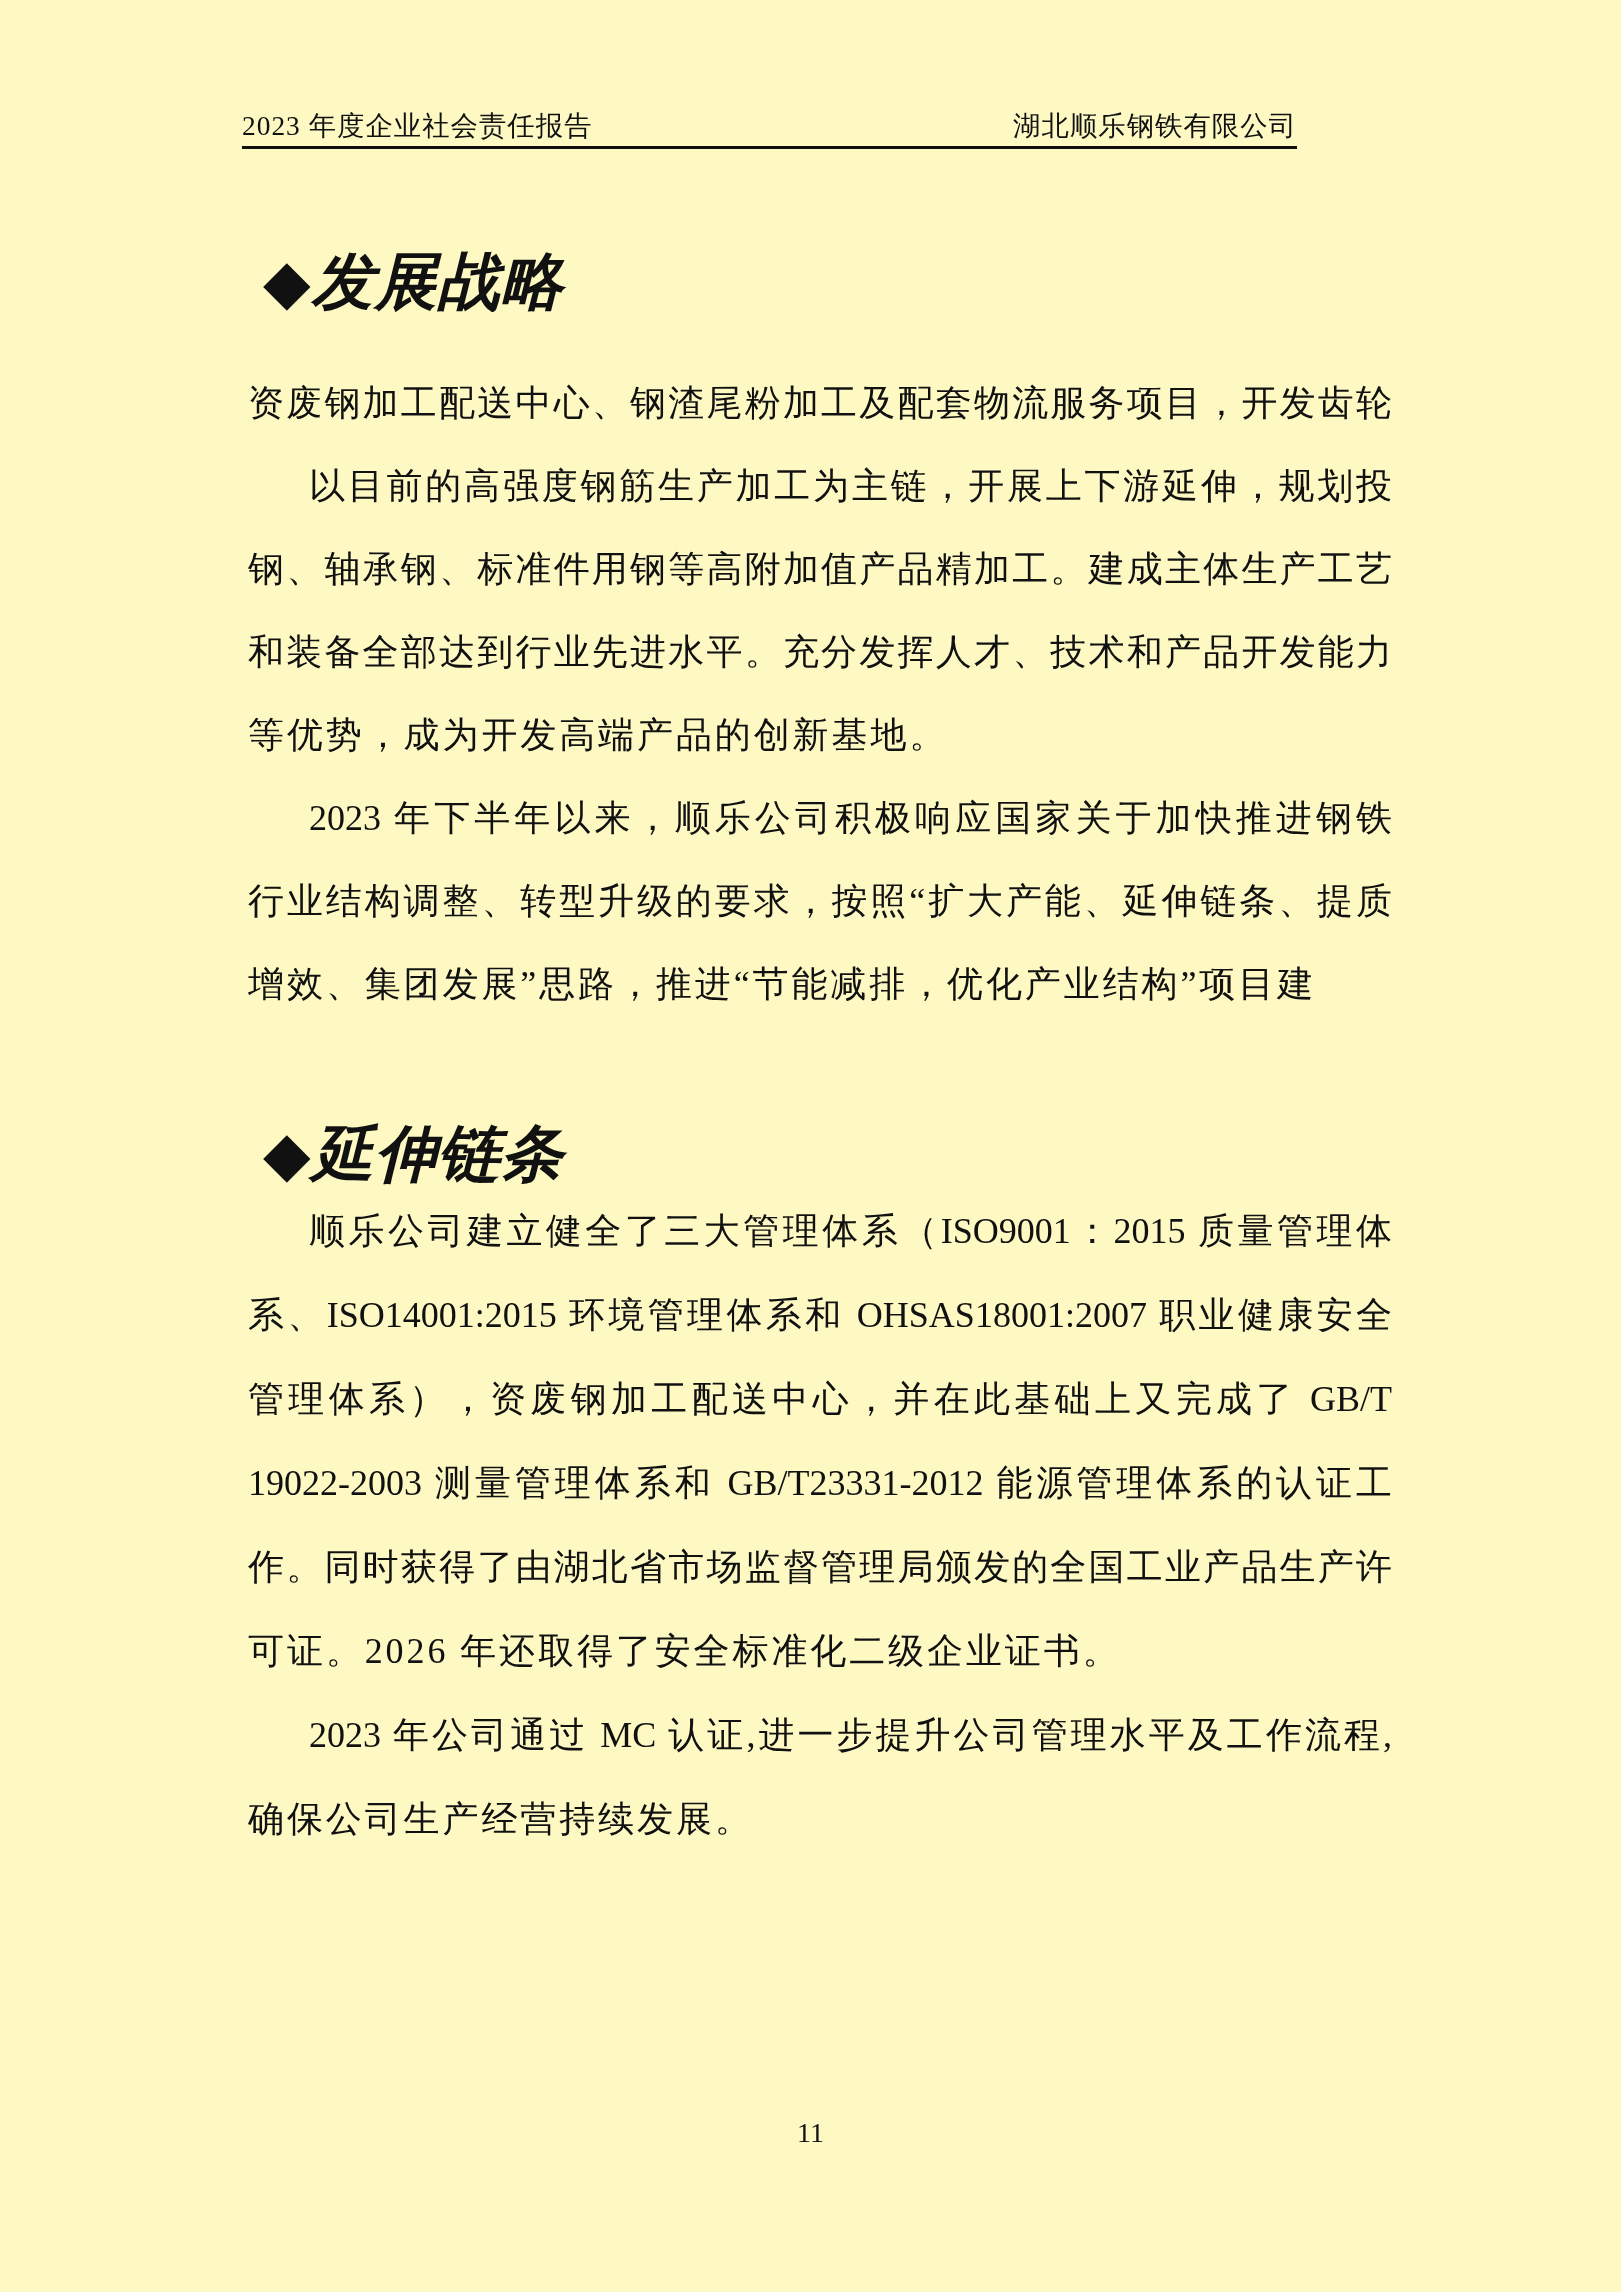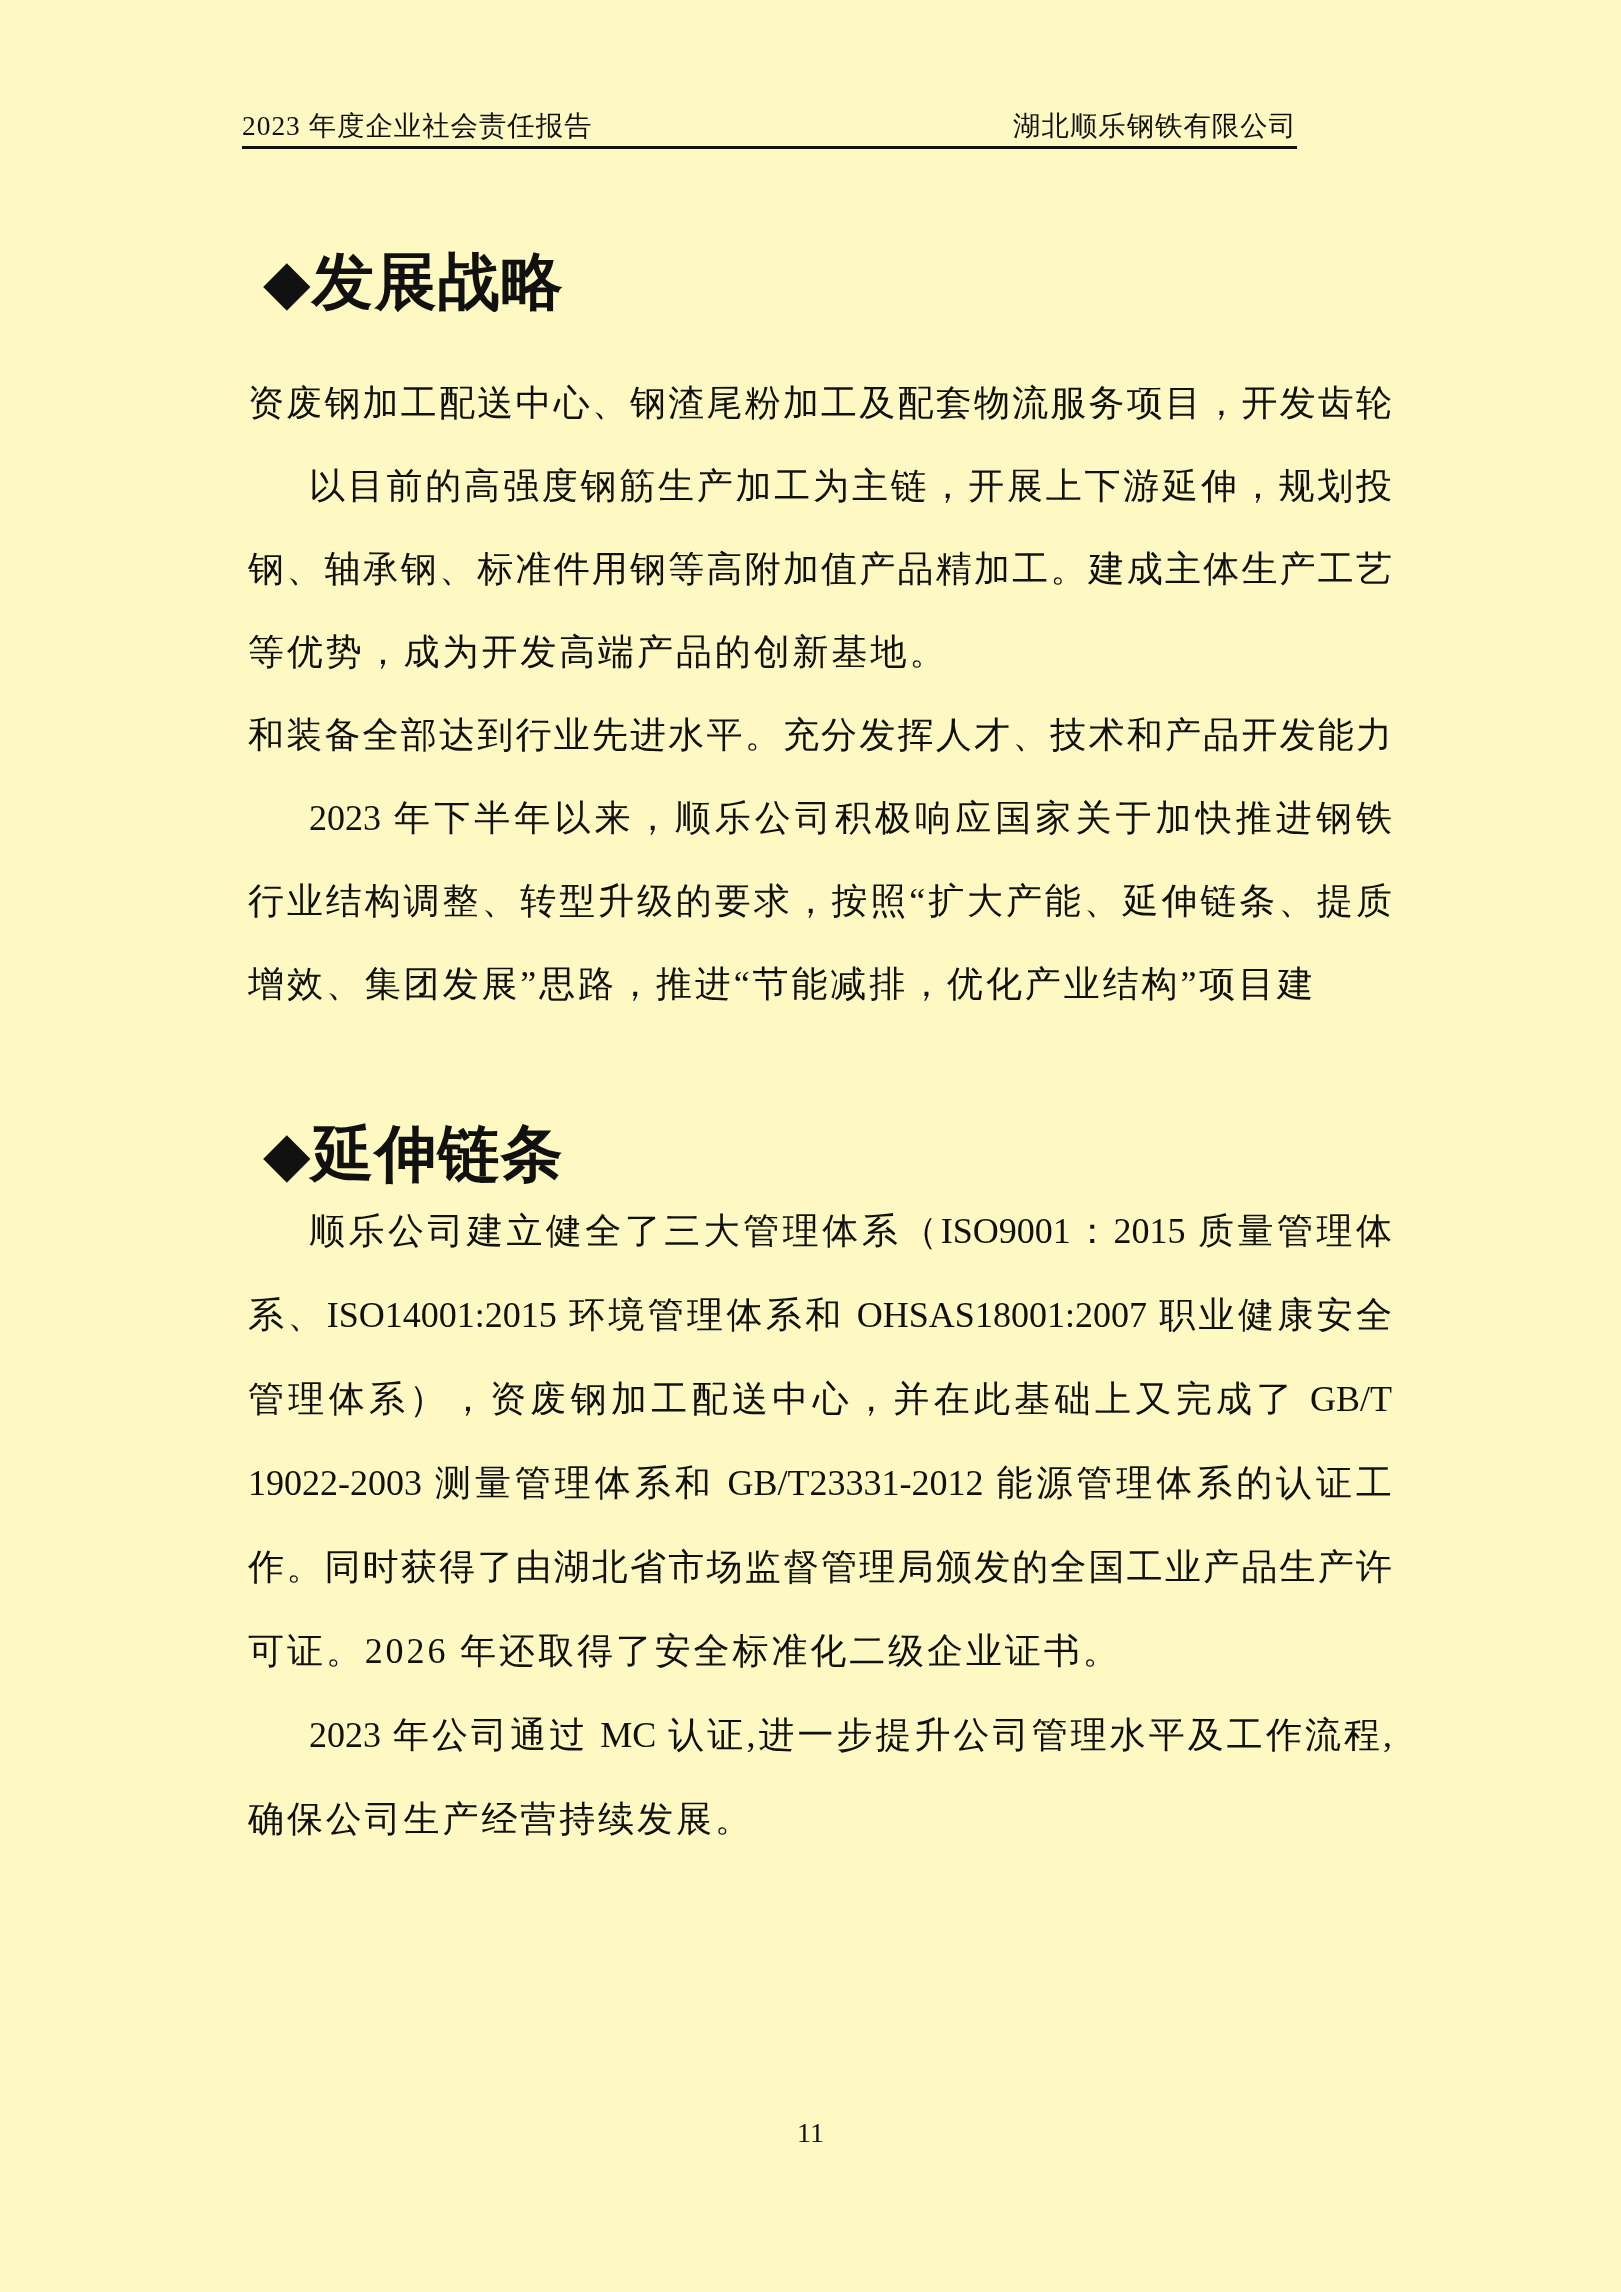--- a/index.html
+++ b/index.html
@@ -31,20 +31,21 @@
 
   
   .section-heading {
     position: absolute;
     left: 263px;
     font-size: 62px;
     font-weight: 700;
     line-height: 69px;
     letter-spacing: 1px;
     white-space: nowrap;
+    font-style: italic;
   }
   #heading-1 { top: 206px; }
   #heading-2 { top: 1078px; }
   .bullet { font-weight: 400; }
 
   
   .para-group {
     position: absolute;
     left: 248px;
     width: 1144px;
@@ -88,22 +89,22 @@
   </div>
 
   <h1 id="heading-1" class="section-heading">
     <span class="bullet">◆</span><span>发展战略</span>
   </h1>
 
   <div id="group-a" class="para-group">
       <div class="line">资废钢加工配送中心、钢渣尾粉加工及配套物流服务项目，开发齿轮</div>
       <div class="line first">以目前的高强度钢筋生产加工为主链，开展上下游延伸，规划投</div>
       <div class="line">钢、轴承钢、标准件用钢等高附加值产品精加工。建成主体生产工艺</div>
+      <div class="line">和装备全部达到行业先进水平。充分发挥人才、技术和产品开发能力</div>
       <div class="line last">等优势，成为开发高端产品的创新基地。</div>
-      <div class="line">和装备全部达到行业先进水平。充分发挥人才、技术和产品开发能力</div>
       <div class="line first">2023 年下半年以来，顺乐公司积极响应国家关于加快推进钢铁</div>
       <div class="line">行业结构调整、转型升级的要求，按照“扩大产能、延伸链条、提质</div>
       <div class="line last">增效、集团发展”思路，推进“节能减排，优化产业结构”项目建设。</div>
     </div>
 
   <h1 id="heading-2" class="section-heading">
     <span class="bullet">◆</span><span>延伸链条</span>
   </h1>
 
   <div id="group-b" class="para-group">

